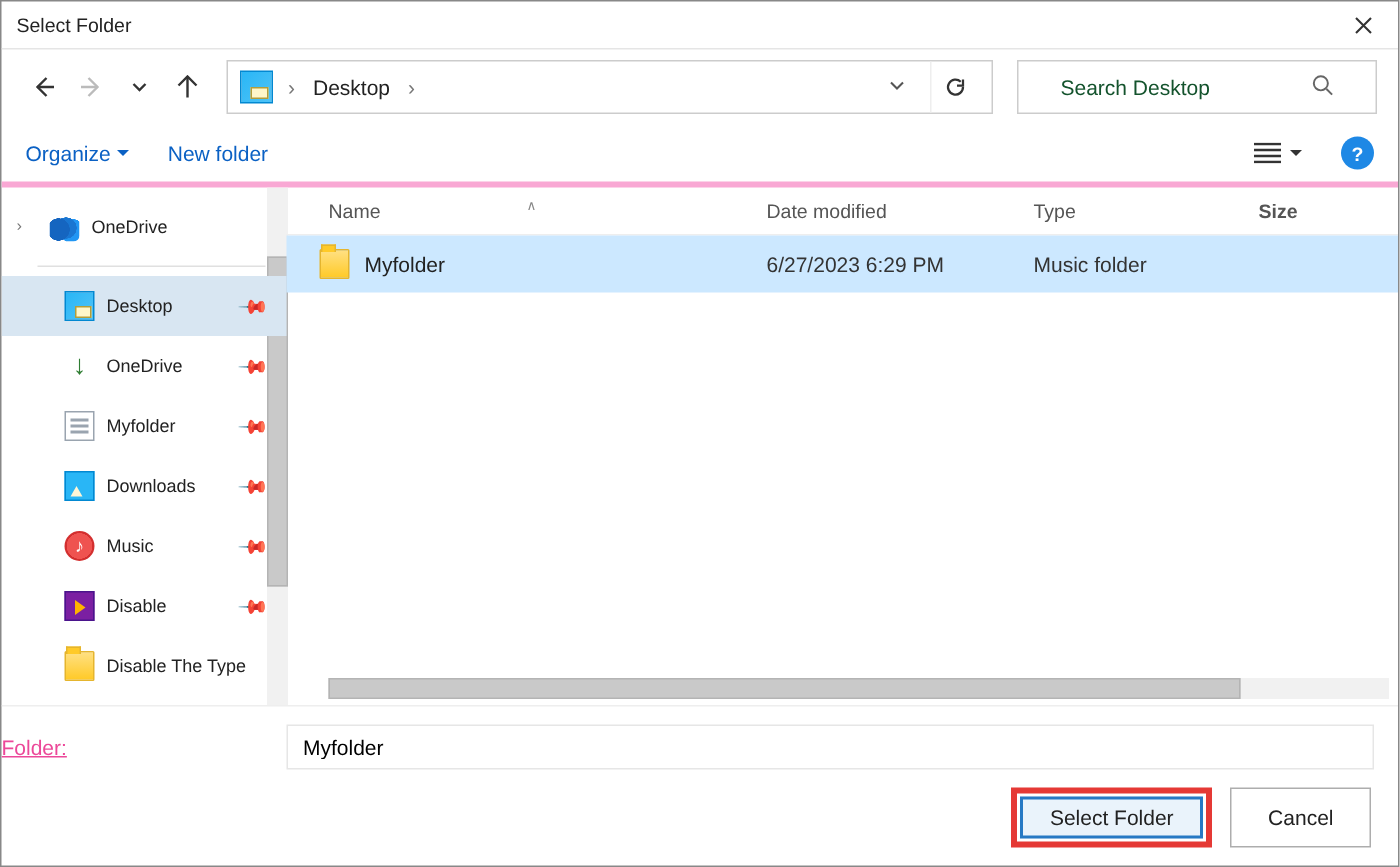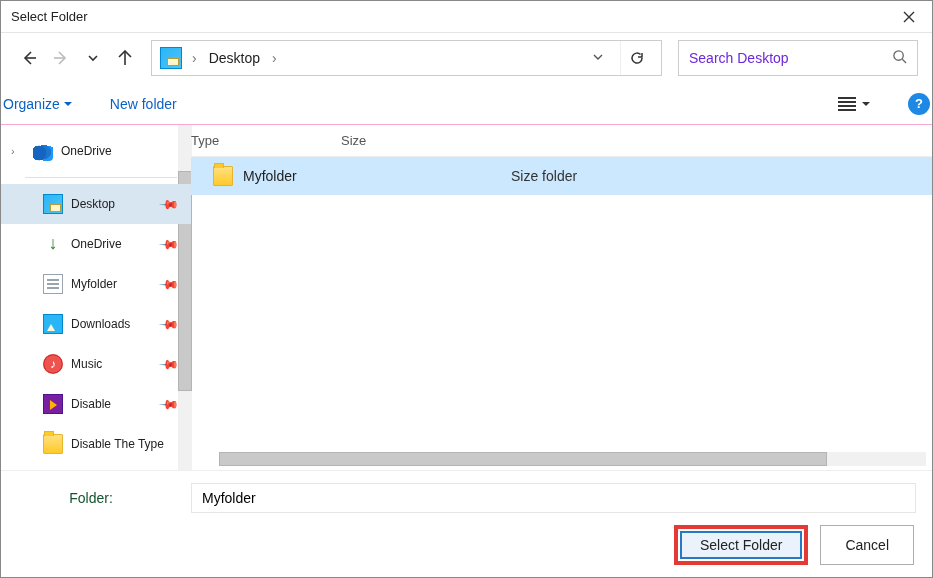--- a/index.html
+++ b/index.html
@@ -13,25 +13,25 @@
   .nav-btn { width: 28px; height: 28px; display: flex; align-items: center; justify-content: center; color: #444; border-radius: 2px; }
   .nav-btn.disabled { color: #bbb; }
   .addressbar { flex: 1; height: 36px; border: 1px solid #ccc; margin-left: 8px; margin-right: 12px; display: flex; align-items: center; padding: 0 8px; gap: 6px; }
   .addr-icon { width: 22px; height: 22px; background: linear-gradient(135deg,#29b6f6,#4fc3f7); border: 1px solid #0288d1; position:relative; }
   .addr-icon::after{content:"";position:absolute;right:2px;bottom:2px;width:10px;height:6px;background:#fff6c9;border:1px solid #b49d3a;}
   .addr-chev { color:#777; padding:0 4px; }
   .addr-label { padding: 0 2px; }
   .addr-spacer { flex:1; }
   .addr-drop { color:#555; padding:0 10px; }
   .addr-refresh { color:#444; padding:0 8px; border-left:1px solid #eee; height:100%; display:flex; align-items:center; }
-  .searchbox { width: 240px; height: 36px; border: 1px solid #ccc; display:flex; align-items:center; padding:0 10px; color:#6d28d9; }
+  .searchbox { width: 240px; height: 36px; border: 1px solid #ccc; display:flex; align-items:center; padding:0 28px; color:#14532d; }
   .searchbox .s-text { flex:1; font-size:14px; }
   .searchbox .s-ico { color:#666; }
 
-  .toolbar { height: 42px; display: flex; align-items: center; padding: 0 2px; gap: 38px; border-bottom: 1px solid #f9a8d4; }
+  .toolbar { height: 42px; display: flex; align-items: center; padding: 0 16px; gap: 26px; border-bottom: 4px solid #f9a8d4; }
   .tool-link { color:#0b61c4; font-size:14px; display:flex; align-items:center; gap:4px; }
   .tool-spacer { flex:1; }
   .view-btn { color:#333; display:flex; align-items:center; gap:6px; }
   .help-btn { width:22px; height:22px; border-radius:50%; background:#1e88e5; color:#fff; display:flex; align-items:center; justify-content:center; font-size:13px; font-weight:bold; }
 
   .main { flex:1; display:flex; overflow:hidden; }
   .sidebar { width:190px; display:flex; flex-direction:column; padding-top:6px; position:relative; }
   .side-row { height:40px; display:flex; align-items:center; padding-left:12px; gap:8px; position:relative; }
   .side-row.top { padding-left:10px; }
   .side-row .expand { width:14px; color:#777; font-size:11px; }
@@ -56,31 +56,31 @@
   .ico-video::after{content:"";position:absolute;left:6px;top:5px;width:0;height:0;border-top:5px solid transparent;border-bottom:5px solid transparent;border-left:7px solid #ffb300;}
   .ico-folder { background:linear-gradient(#ffe082,#ffca28); border:1px solid #e5b52e; border-radius:1px; position:relative;}
   .ico-folder::before{content:"";position:absolute;left:0;top:-4px;width:8px;height:4px;background:#ffca28;border:1px solid #e5b52e;border-bottom:none;}
 
   .filelist { flex:1; display:flex; flex-direction:column; position:relative; }
   .headers { height:32px; display:flex; align-items:center; border-bottom:1px solid #eee; color:#555; font-size:13px; }
   .col-name { width:320px; padding-left:28px; position:relative; }
   .sort-ind { position:absolute; top:-1px; left:160px; font-size:9px; color:#888;}
   .col-date { width:178px; }
   .col-type { width:150px; }
-  .col-size { flex:1; }
+  .col-size { flex:1;font-weight:bold; }
   .file-row { height:38px; display:flex; align-items:center; background:#cce8ff; }
   .file-row .fname { width:320px; padding-left:22px; display:flex; align-items:center; gap:10px; }
   .file-row .fdate { width:178px; color:#333; }
   .file-row .ftype { width:150px; color:#333; }
   .bottom-scroll { position:absolute; bottom:4px; left:28px; right:6px; height:14px; background:#f1f1f1; }
   .bottom-scroll-thumb { position:absolute; left:0; top:0; bottom:0; width:86%; background:#c9c9c9; border:1px solid #b4b4b4;}
 
   .footer { border-top:1px solid #eee; padding:12px 16px 12px 0; display:flex; flex-direction:column; gap:12px; }
   .folder-row { display:flex; align-items:center; }
-  .folder-label { width:190px; text-align:center; padding-right:10px; color:#14532d; font-size:14px;}
+  .folder-label { width:190px; text-align:left; padding-right:10px; color:#ec4899; font-size:14px;text-decoration:underline;}
   .folder-input { flex:1; height:30px; border:1px solid #e6e6e6; padding:0 10px; font-size:14px; background:#fff; }
   .buttons-row { display:flex; justify-content:flex-end; gap:12px; padding-right:2px; }
   .btn { height:40px; padding:0 24px; border:1px solid #adadad; background:#fff; font-size:14px; display:flex; align-items:center; }
   .btn-primary-wrap { border:4px solid #e53935; padding:2px; }
   .btn-primary { border:2px solid #2779c4; background:#eaf3fb; height:28px; padding:0 18px; display:flex; align-items:center; font-size:14px;}
 </style>
 </head>
 <body>
 
 <div class="titlebar">
@@ -221,30 +221,36 @@
     </div>
     <div class="side-row">
       <span style="width:22px"></span>
       <span class="ico ico-folder"></span>
       <span class="side-label" style="white-space:nowrap;overflow:hidden">Disable The Type</span>
     </div>
   </div>
 
   <div class="filelist">
     <div class="headers">
+      <div class="col-name">
+        <span>Name</span>
+        <span class="sort-ind">∧</span>
+      </div>
+      <div class="col-date"><span>Date modified</span></div>
       <div class="col-type"><span>Type</span></div>
       <div class="col-size"><span>Size</span></div>
     </div>
 
     <div class="file-row">
       <div class="fname">
         <span class="ico ico-folder"></span>
         <span>Myfolder</span>
       </div>
-      <div class="ftype">Size folder</div>
+      <div class="fdate">6/27/2023 6:29 PM</div>
+      <div class="ftype">Music folder</div>
     </div>
 
     <div class="bottom-scroll">
       <div class="bottom-scroll-thumb"></div>
     </div>
   </div>
 </div>
 
 <div class="footer">
   <div class="folder-row">

